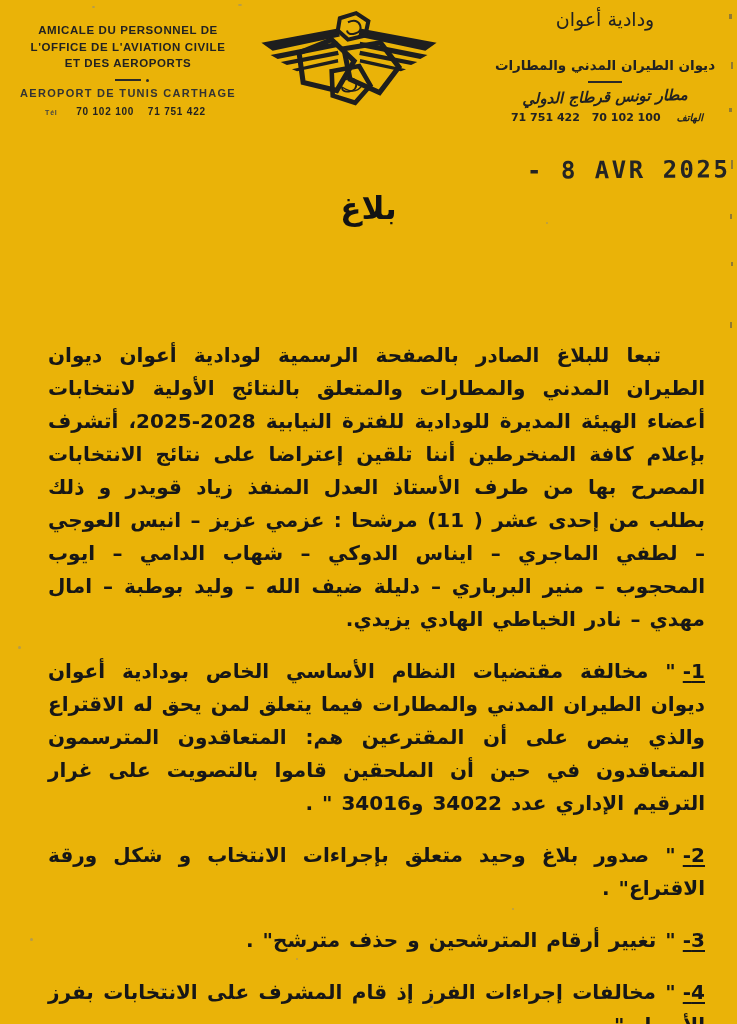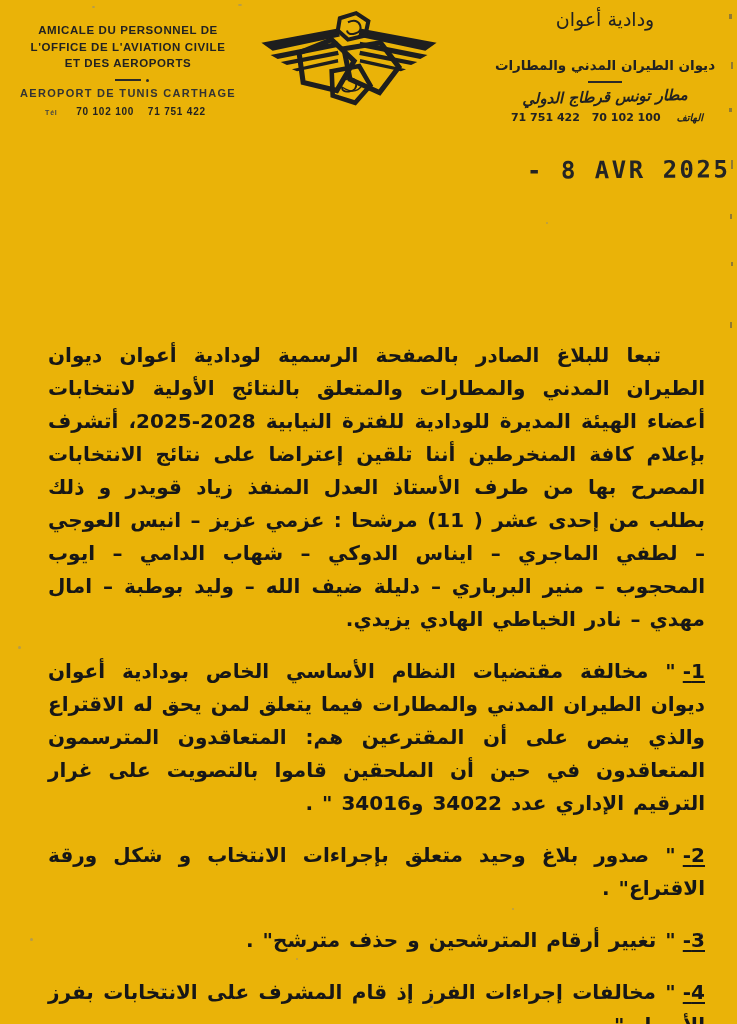--- a/index.html
+++ b/index.html
@@ -124,20 +124,21 @@
     <div class="a3">مطار تونس قرطاج الدولي</div>
     <div class="tel">
       <span class="tl">الهاتف</span>
       <span class="tn">70 102 100</span>
       <span class="tn">71 751 422</span>
     </div>
   </div>
 
   <div class="date-stamp">- 8 AVR 2025</div>
 
+  <h1 class="doc-title">بلاغ</h1>
 
   <main class="doc-body">
     <p class="p-first">تبعا للبلاغ الصادر بالصفحة الرسمية لودادية أعوان ديوان الطيران المدني والمطارات والمتعلق بالنتائج الأولية لانتخابات أعضاء الهيئة المديرة للودادية للفترة النيابية 2028-2025، أتشرف بإعلام كافة المنخرطين أننا تلقين إعتراضا على نتائج الانتخابات المصرح بها من طرف الأستاذ العدل المنفذ زياد قويدر و ذلك بطلب من إحدى عشر ( 11) مرشحا : عزمي عزيز – انيس العوجي – لطفي الماجري – ايناس الدوكي – شهاب الدامي – ايوب المحجوب – منير البرباري – دليلة ضيف الله – وليد بوطبة – امال مهدي – نادر الخياطي الهادي يزيدي.</p>
 
     <p class="pt">
       <span class="num">1-</span><span>" مخالفة مقتضيات النظام الأساسي الخاص بودادية أعوان ديوان الطيران المدني والمطارات فيما يتعلق لمن يحق له الاقتراع والذي ينص على أن المقترعين هم: المتعاقدون المترسمون المتعاقدون في حين أن الملحقين قاموا بالتصويت على غرار الترقيم الإداري عدد 34022 و34016 " .</span>
     </p>
     <p class="pt">
       <span class="num">2-</span><span>" صدور بلاغ وحيد متعلق بإجراءات الانتخاب و شكل ورقة الاقتراع" .</span>
     </p>

